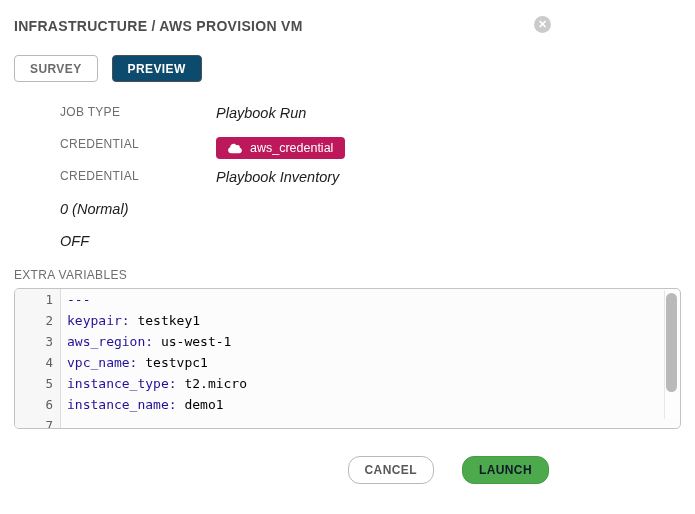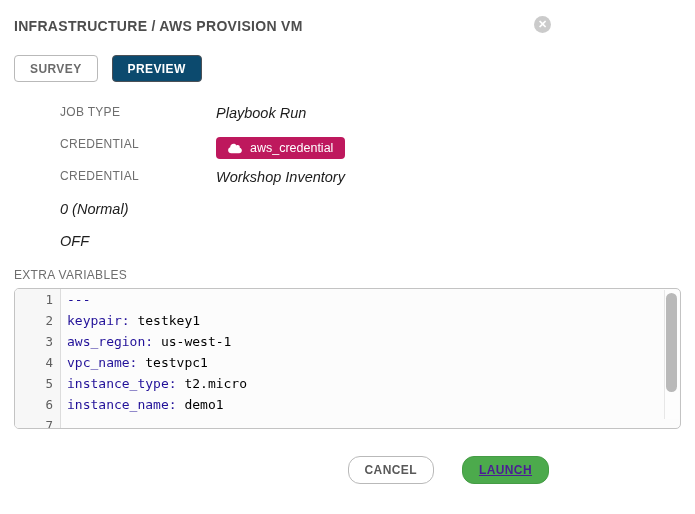--- a/index.html
+++ b/index.html
@@ -80,21 +80,21 @@
   }
 
   
   .footer { position: absolute; right: 16px; bottom: 30px; display: flex; gap: 28px; }
   .btn {
     height: 28px; border-radius: 12px; font-size: 12px; font-weight: bold;
     letter-spacing: 0.4px; display: flex; align-items: center; justify-content: center;
     cursor: pointer; padding: 0 16px;
   }
   .btn-cancel { background: #ffffff; border: 1px solid #b9b9b9; color: #595959; min-width: 82px; }
-  .btn-launch { background: #4caa4c; border: 1px solid #459c45; color: #4c1d95; min-width: 81px; text-decoration: underline; }
+  .btn-launch { background: #4caa4c; border: 1px solid #459c45; color: #0f172a; min-width: 81px; }
 </style>
 </head>
 <body>
 
 <div class="modal">
 
   <div class="hdr">
     <div class="title">INFRASTRUCTURE / AWS PROVISION VM</div>
     <div class="close-btn">✕</div>
   </div>
@@ -113,21 +113,21 @@
         <div class="detail-label">CREDENTIAL</div>
         <div class="badge-value">
           <svg viewBox="0 0 640 512">
             <path d="M537.6 226.6c4.1-10.7 6.4-22.4 6.4-34.6 0-53-43-96-96-96-19.7 0-38.1 6-53.3 16.2C367 64.2 315.3 32 256 32c-88.4 0-160 71.6-160 160 0 2.7.1 5.4.2 8.1C40.2 219.8 0 273.2 0 336c0 79.5 64.5 144 144 144h368c70.7 0 128-57.3 128-128 0-61.9-44-113.6-102.4-125.4z"></path>
           </svg>
           <span>aws_credential</span>
         </div>
       </div>
       <div class="detail-row">
         <div class="detail-label">CREDENTIAL</div>
-        <div class="detail-value">Workshop Inventory</div>
+        <div class="detail-value">Playbook Inventory</div>
       </div>
       <div class="detail-row">
         <div class="detail-value">0 (Normal)</div>
       </div>
       <div class="detail-row">
         <div class="detail-value">OFF</div>
       </div>
     </div>
 
   <div class="ev-label">EXTRA VARIABLES</div>

